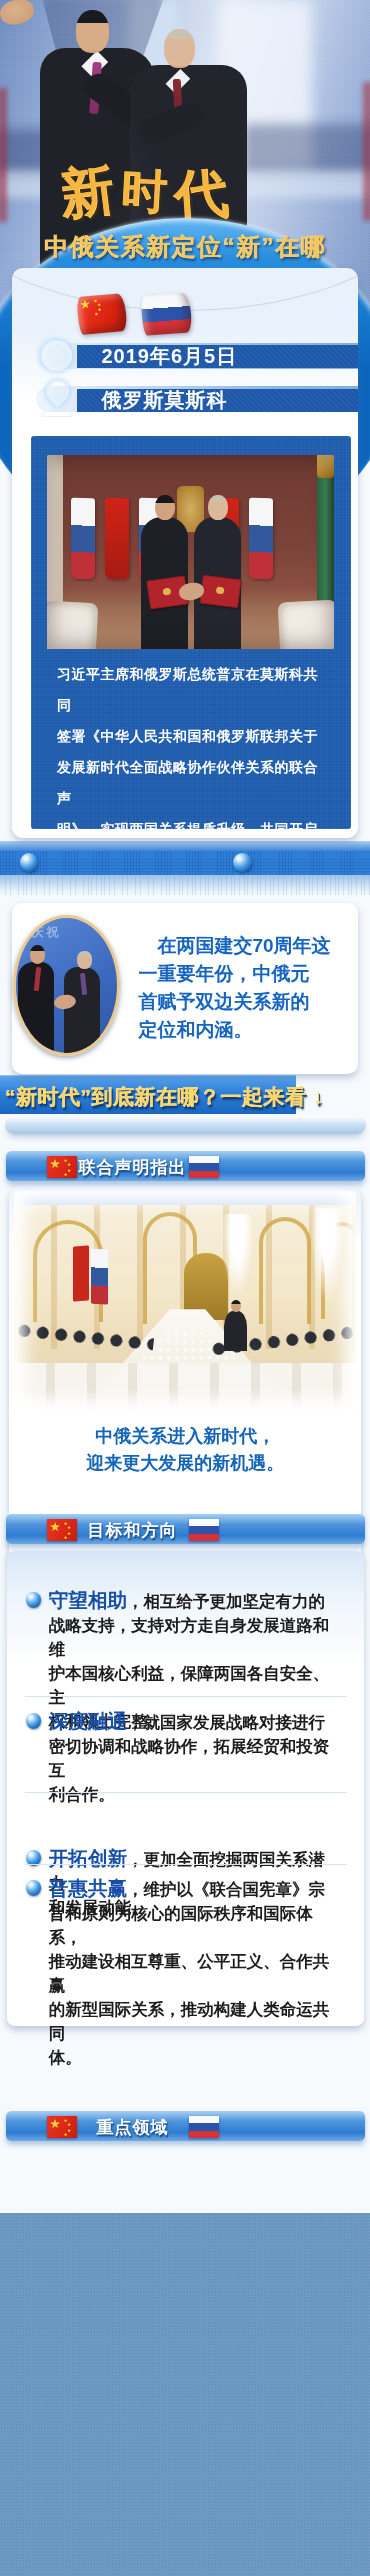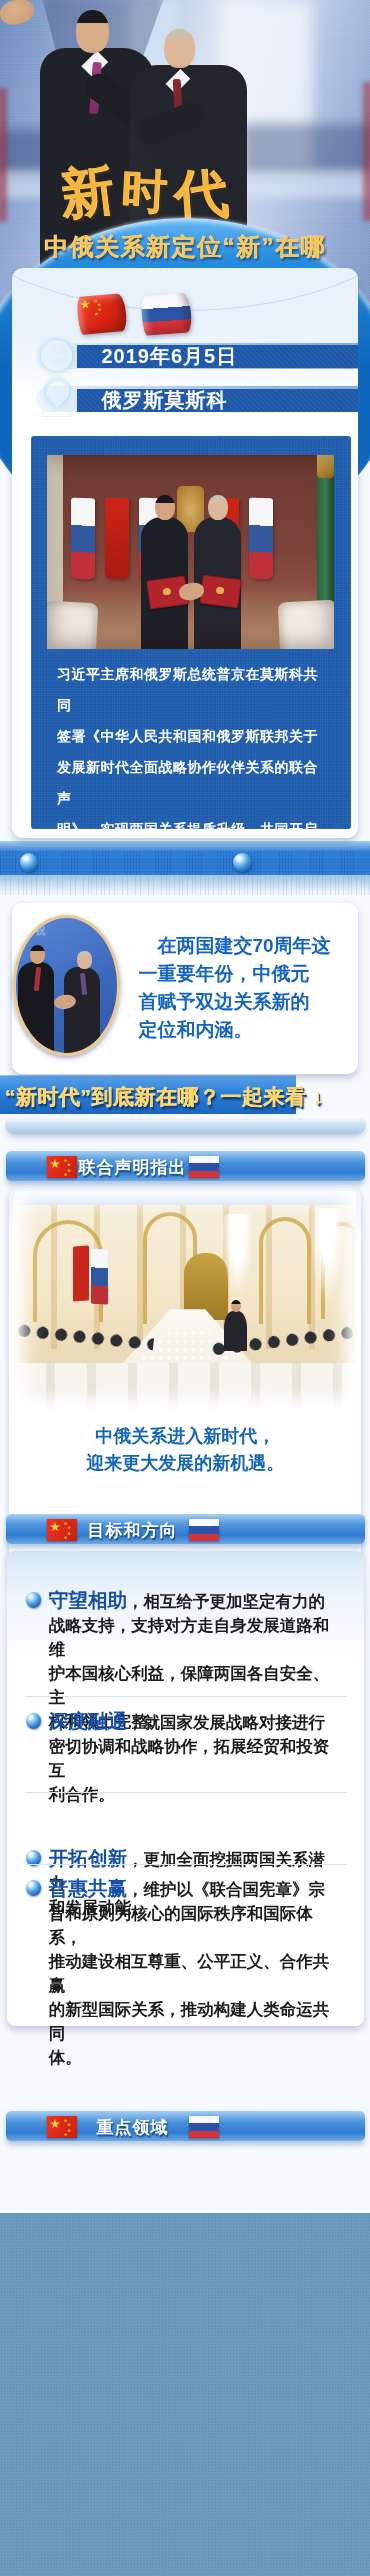--- a/index.html
+++ b/index.html
@@ -134,21 +134,21 @@
   .sphere{position:absolute;width:18.5px;height:18.5px;border-radius:50%;
     background:radial-gradient(circle at 32% 28%,#eaf6ff 0 10%,#9fd0f4 26%,#3f95e0 52%,#16589f 82%,#0d3f78);
     box-shadow:0.5px 1.5px 2.6px rgba(10,40,80,.5);}
   .sp-l{left:19.6px;top:12.4px;} .sp-r{left:233px;top:12.4px;}
 
   
   .card2{left:12.4px;top:903px;width:346px;height:171px;border-radius:10.3px;z-index:5;}
   .oval{position:absolute;left:1px;top:12.4px;width:101px;height:135px;border-radius:50%;border:3.1px solid #eac88e;
     overflow:hidden;box-shadow:0 2.1px 5.2px rgba(40,60,100,.45);background:linear-gradient(150deg,#5b8ad8 0%,#3c69bd 55%,#2d55a5);}
   .oval *{position:absolute;}
-  .ov-mark{left:6px;top:5.2px;font-size:10px;font-weight:700;color:rgba(255,255,255,.42);letter-spacing:3.1px;}
+  .ov-mark{left:15px;top:5.2px;font-size:12px;font-weight:700;color:rgba(255,255,255,.42);letter-spacing:3.1px;}
   .ov-xi-h{left:13.4px;top:27px;width:15.5px;height:18.5px;border-radius:46%;background:linear-gradient(180deg,#17181c 0 34%,#d3a27f 34%);}
   .ov-xi-b{left:2.1px;top:44px;width:36px;height:91px;border-radius:15.5px 13.4px 0 0;background:#17191e;}
   .ov-xi-t{left:18.5px;top:49px;width:4.6px;height:24px;background:#a3303a;border-radius:1.5px;transform:rotate(6deg);}
   .ov-pu-h{left:61px;top:33px;width:14.4px;height:17.5px;border-radius:46%;background:linear-gradient(180deg,#c9c0b2 0 26%,#d8b79c 26%);}
   .ov-pu-b{left:48px;top:49px;width:36px;height:86px;border-radius:13.4px 15.5px 0 0;background:#212329;}
   .ov-pu-t{left:65px;top:55px;width:4.6px;height:21.6px;background:#6b4a86;border-radius:1.5px;transform:rotate(-6deg);}
   .ov-hands{left:38px;top:77px;width:21.6px;height:14.4px;background:#d0a482;border-radius:50%;transform:rotate(-8deg);}
   .anniv-text{position:absolute;left:126px;top:29px;width:216px;font-size:19px;font-weight:700;color:#1565c0;
     line-height:28px;white-space:pre-line;}
 

